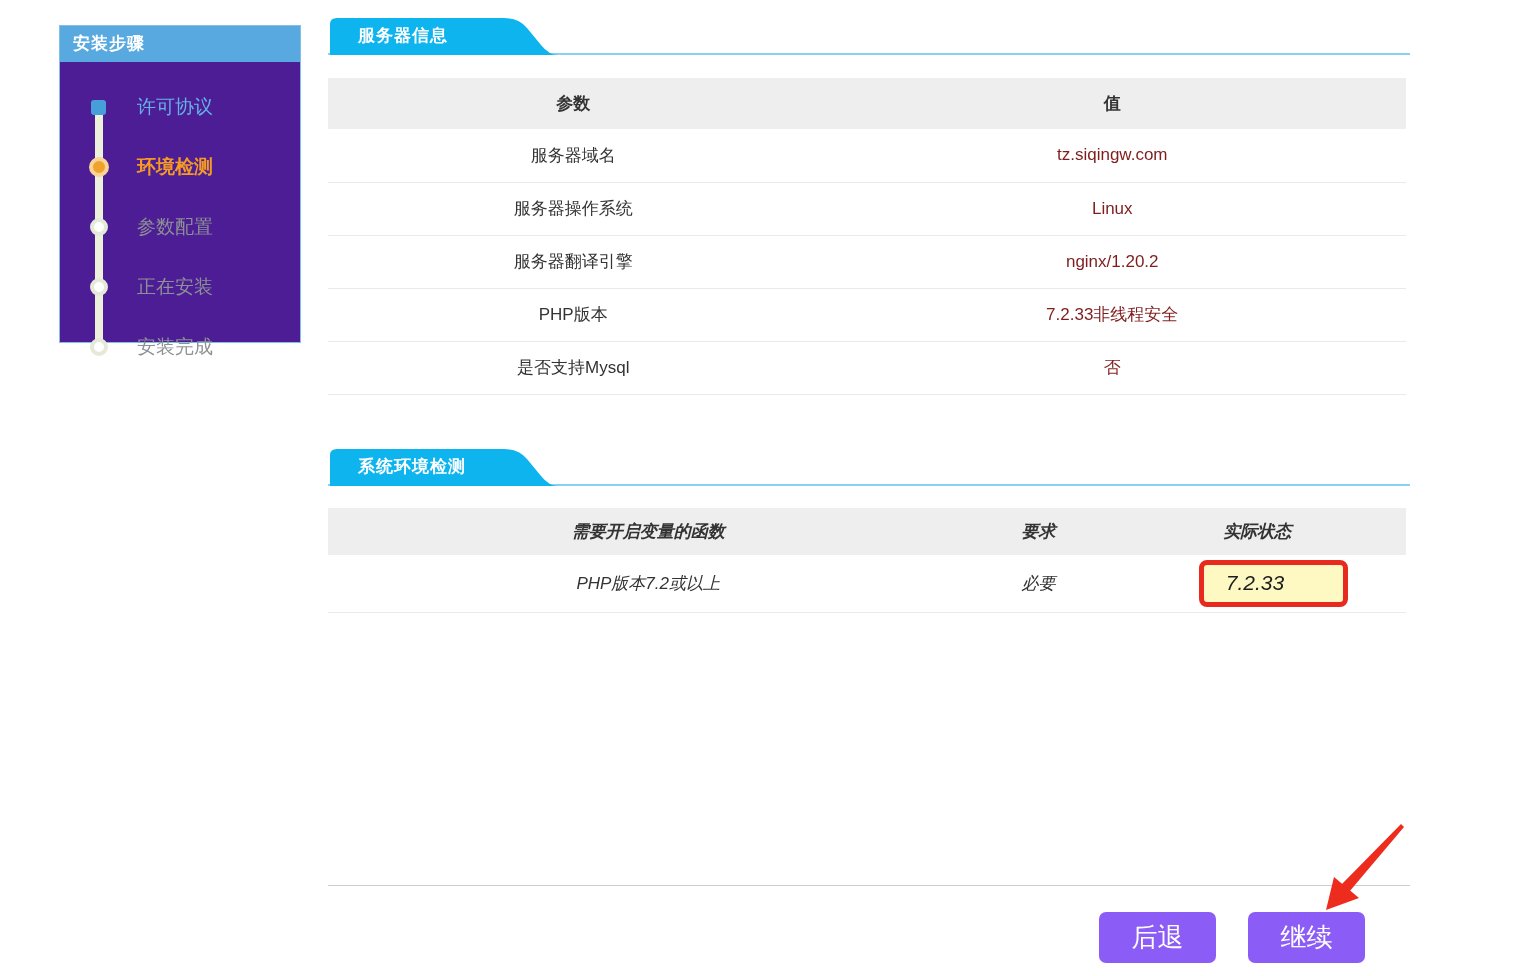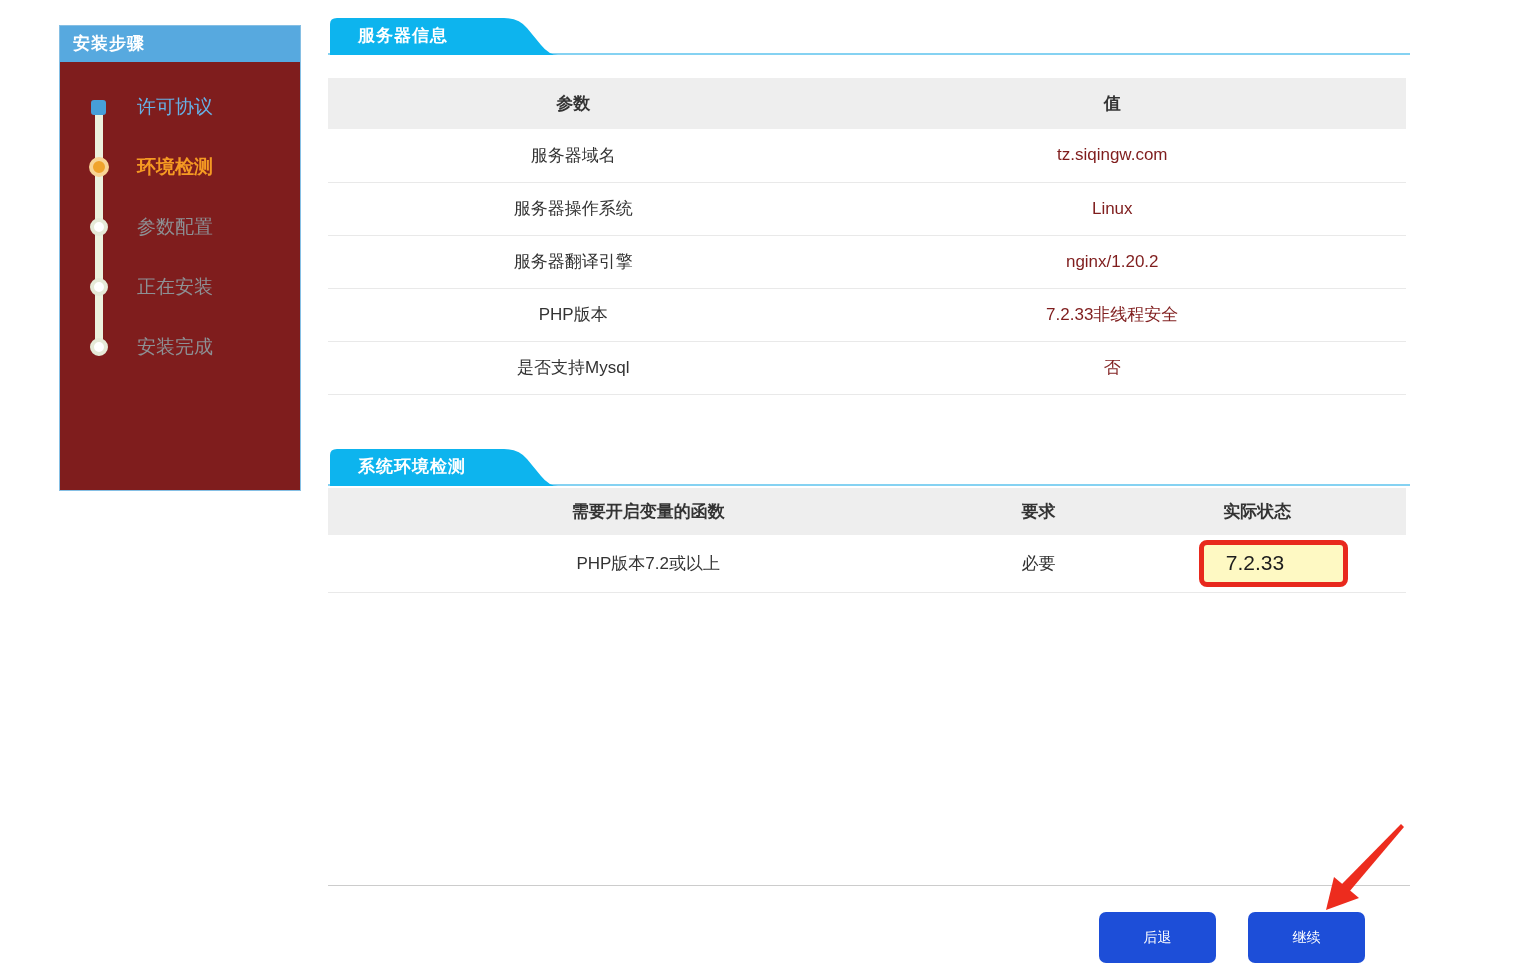--- a/index.html
+++ b/index.html
@@ -1,22 +1,22 @@
 <!DOCTYPE html>
 <html><head>
 <meta charset="utf-8">
 <style>
   * { margin:0; padding:0; box-sizing:border-box; }
   html,body { width:1536px; height:976px; background:#fff; overflow:hidden;
               font-family:"Liberation Sans","DejaVu Sans",sans-serif; color:#333; }
   body { position:relative; }
 
   
-  .sidebar { position:absolute; left:59px; top:25px; width:242px; height:466px;
-             background:#7f1d1d; border:1px solid #85bfe4; }
+  .sidebar { position:absolute; left:59px; top:25px; width:242px; height:318px;
+             background:#4c1d95; border:1px solid #85bfe4; }
   .sidebar-header { height:36px; background:#57a9df; color:#fff; font-weight:bold;
                     font-size:17px; line-height:36px; padding-left:13px; letter-spacing:1px; }
   .steps { position:relative; height:332px; }
   .step-line { position:absolute; left:35px; top:45px; width:8px; height:240px;
                background:#ecf1de; border-radius:4px; }
   .step { position:absolute; left:0; width:100%; height:30px; }
   .step .marker { position:absolute; display:block; }
   .marker--done { left:31px; top:8px; width:15px; height:15px; background:#479fd9; border-radius:3px; }
   .marker--active { left:29px; top:5px; width:20px; height:20px; border-radius:50%;
                     background:#f0a32c; border:4px solid #f8d495; }
@@ -32,39 +32,39 @@
 
   .tabrow { position:absolute; left:0; width:100%; height:38px; border-bottom:2px solid #85d2f2; }
   .tabrow svg { position:absolute; left:2px; top:0; }
   .tab-label { position:absolute; left:30px; top:0; line-height:37px; color:#fff;
                font-size:17px; font-weight:bold; letter-spacing:1px; }
   .tabrow--1 { top:17px; }
   .tabrow--2 { top:448px; }
 
   table.grid { position:absolute; left:0; width:1078px; border-collapse:collapse; table-layout:fixed; }
   .table--1 { top:78px; }
-  .table--2 { top:488px; }
+  .table--2 { top:508px;font-style:italic; }
   table.grid th { background:#eeeeee; font-size:17px; font-weight:bold; color:#333; text-align:center; }
   .table--1 th { height:51px;margin-left:9px; }
   .table--2 th { height:47px; }
   table.grid td { text-align:center; font-size:17px; border-bottom:1px solid #e9e9e9; }
   .table--1 td { height:53px; }
   .table--2 td { height:57px; }
   td.val { color:#7f1d1d; }
   .t1-c1 { width:45.5%; } .t1-c2 { width:54.5%; }
   .t2-c1 { width:59.4%; } .t2-c2 { width:13%; } .t2-c3 { width:27.6%; }
 
   .red-box { display:inline-flex; align-items:center; position:relative; left:16px;
              width:149px; height:47px; border:5px solid #e8291d; border-radius:8px;
              padding-left:22px; font-size:21px; color:#1d1d1d; background:#fef9c3; }
 
   
   .footer-sep { position:absolute; left:0; top:885px; width:1082px; border-top:1px solid #cccccc; }
   .btn { position:absolute; top:912px; width:117px; height:51px; border:none; border-radius:7px;
-         background:#1d4ed8; color:#fff; font-size:14px; cursor:pointer;
+         background:#8b5cf6; color:#fff; font-size:26px; cursor:pointer;
          font-family:"Liberation Sans","DejaVu Sans",sans-serif; }
   .btn--back { left:771px; }
   .btn--continue { left:920px; }
 
   .arrow-annotation { position:absolute; left:1313px; top:816px; width:104px; height:102px; }
 </style>
 </head>
 <body>
 
 <aside class="sidebar">

